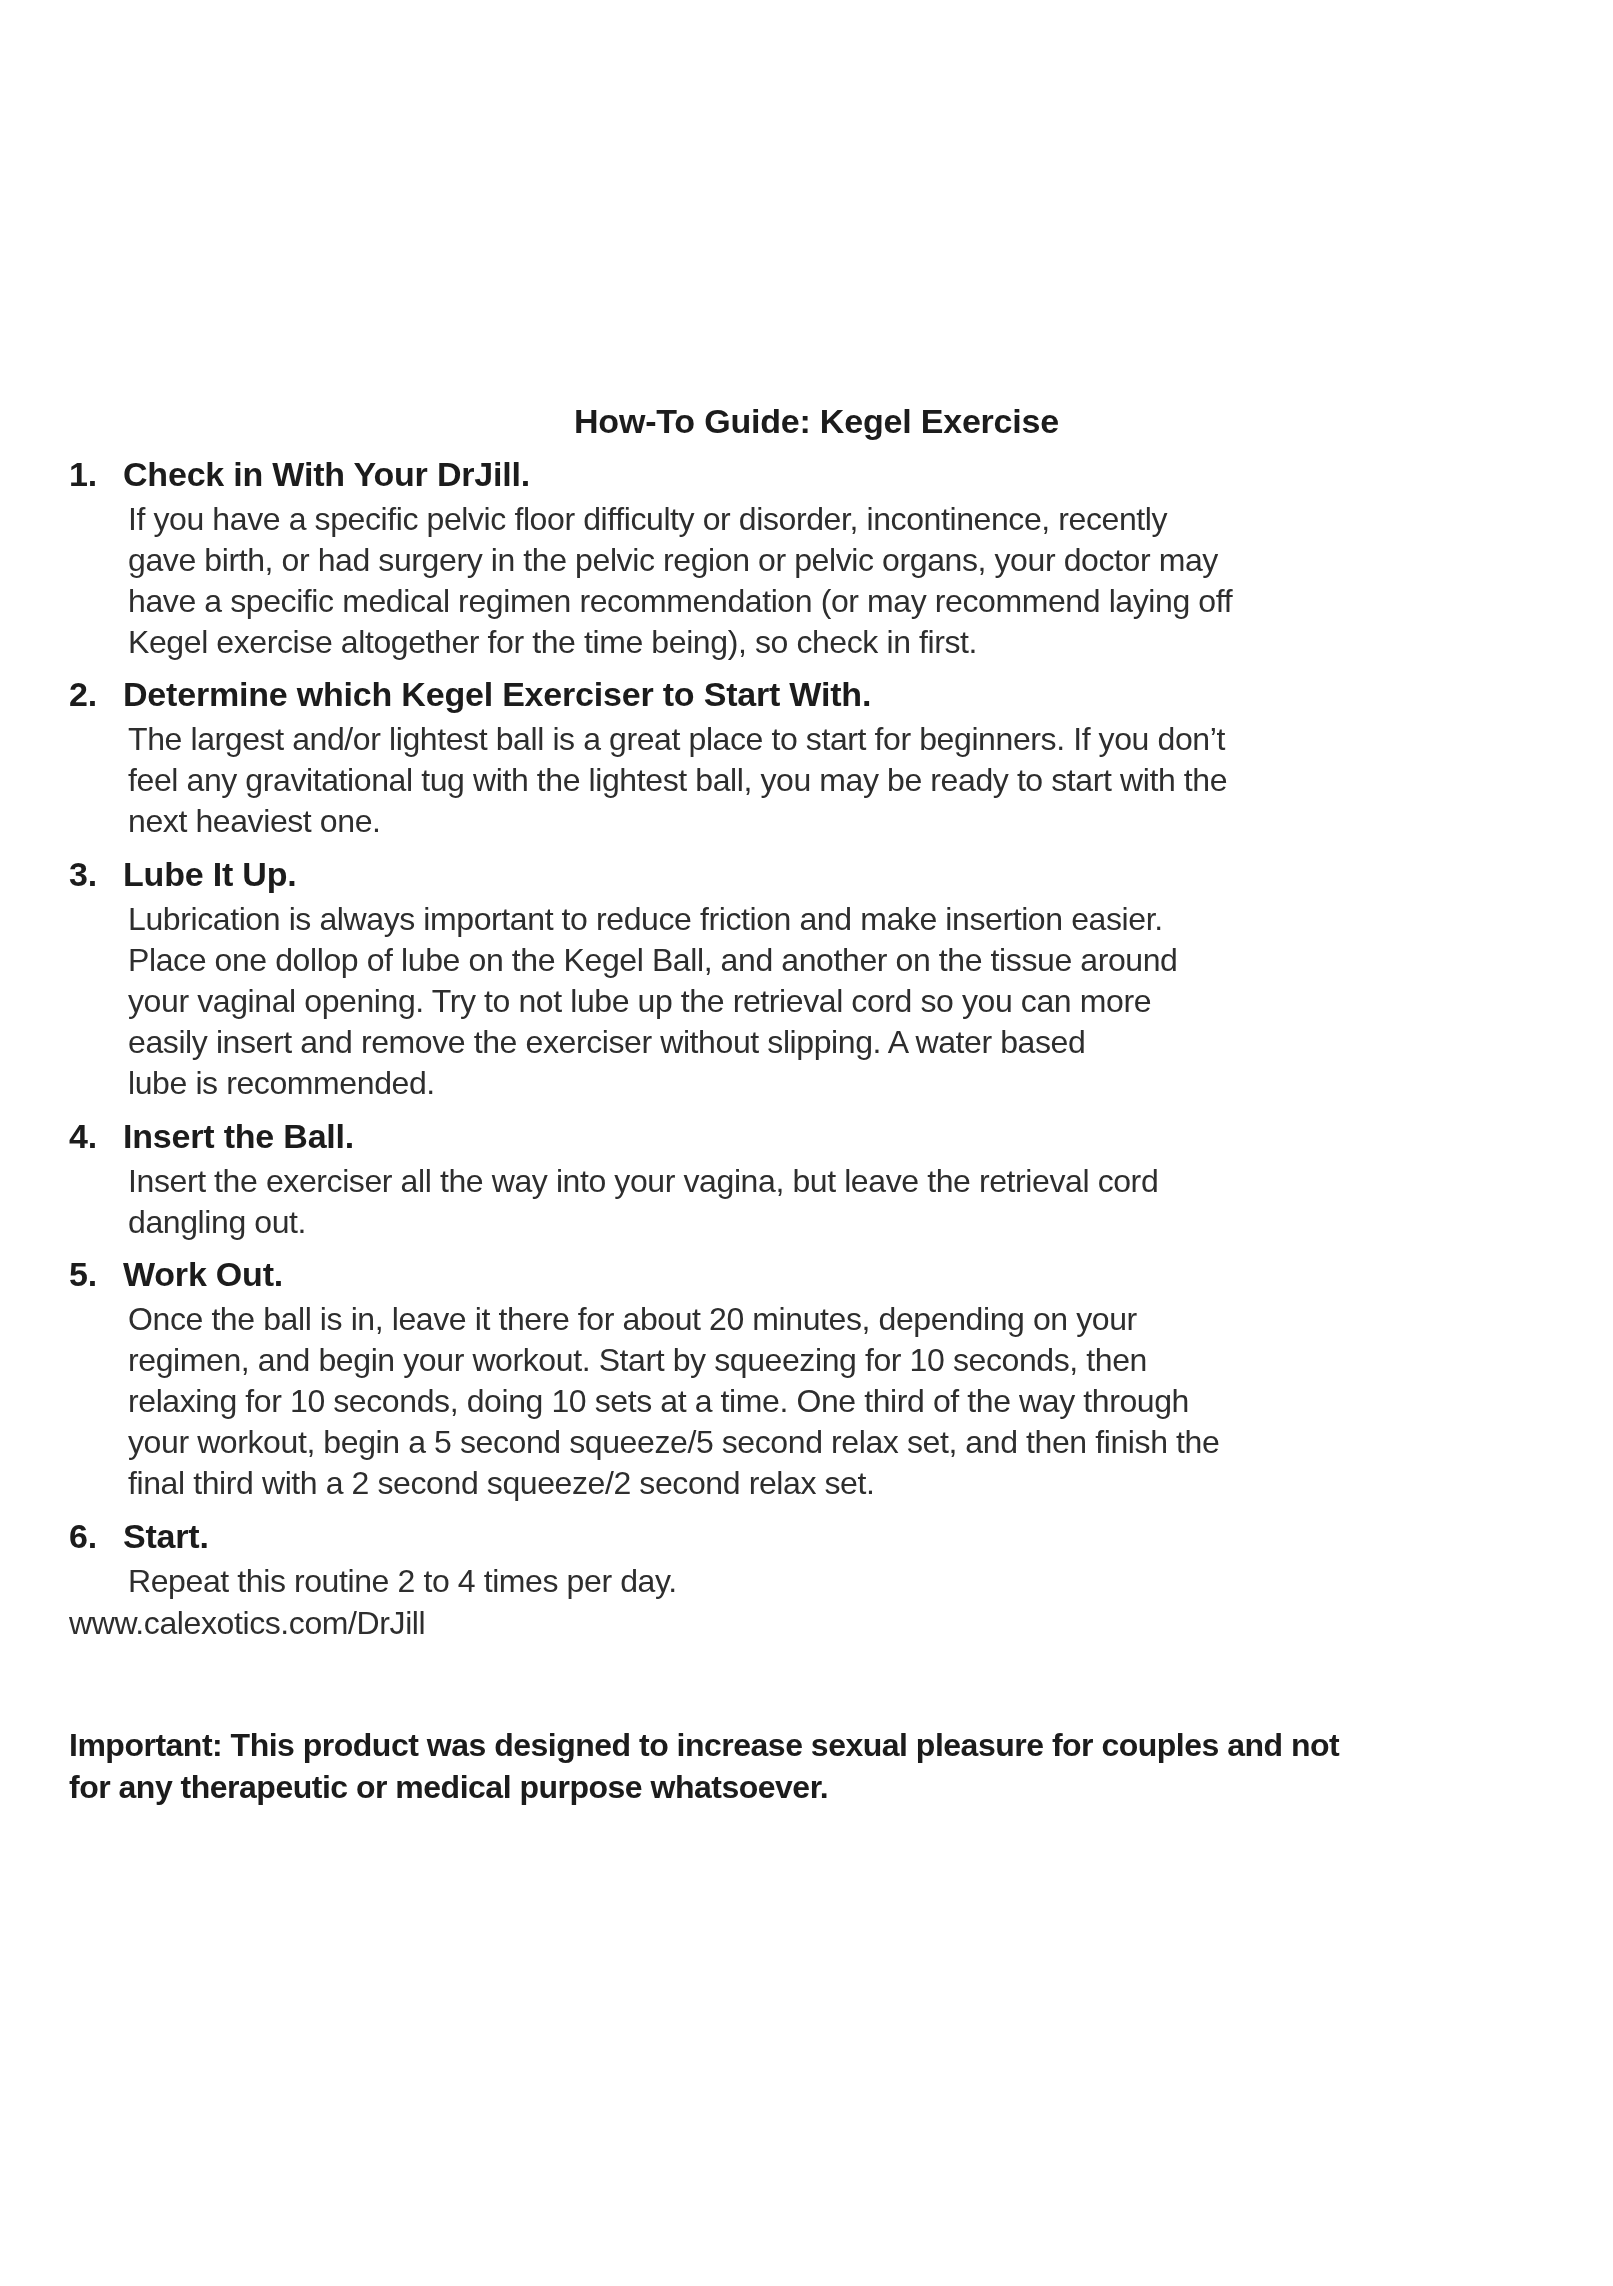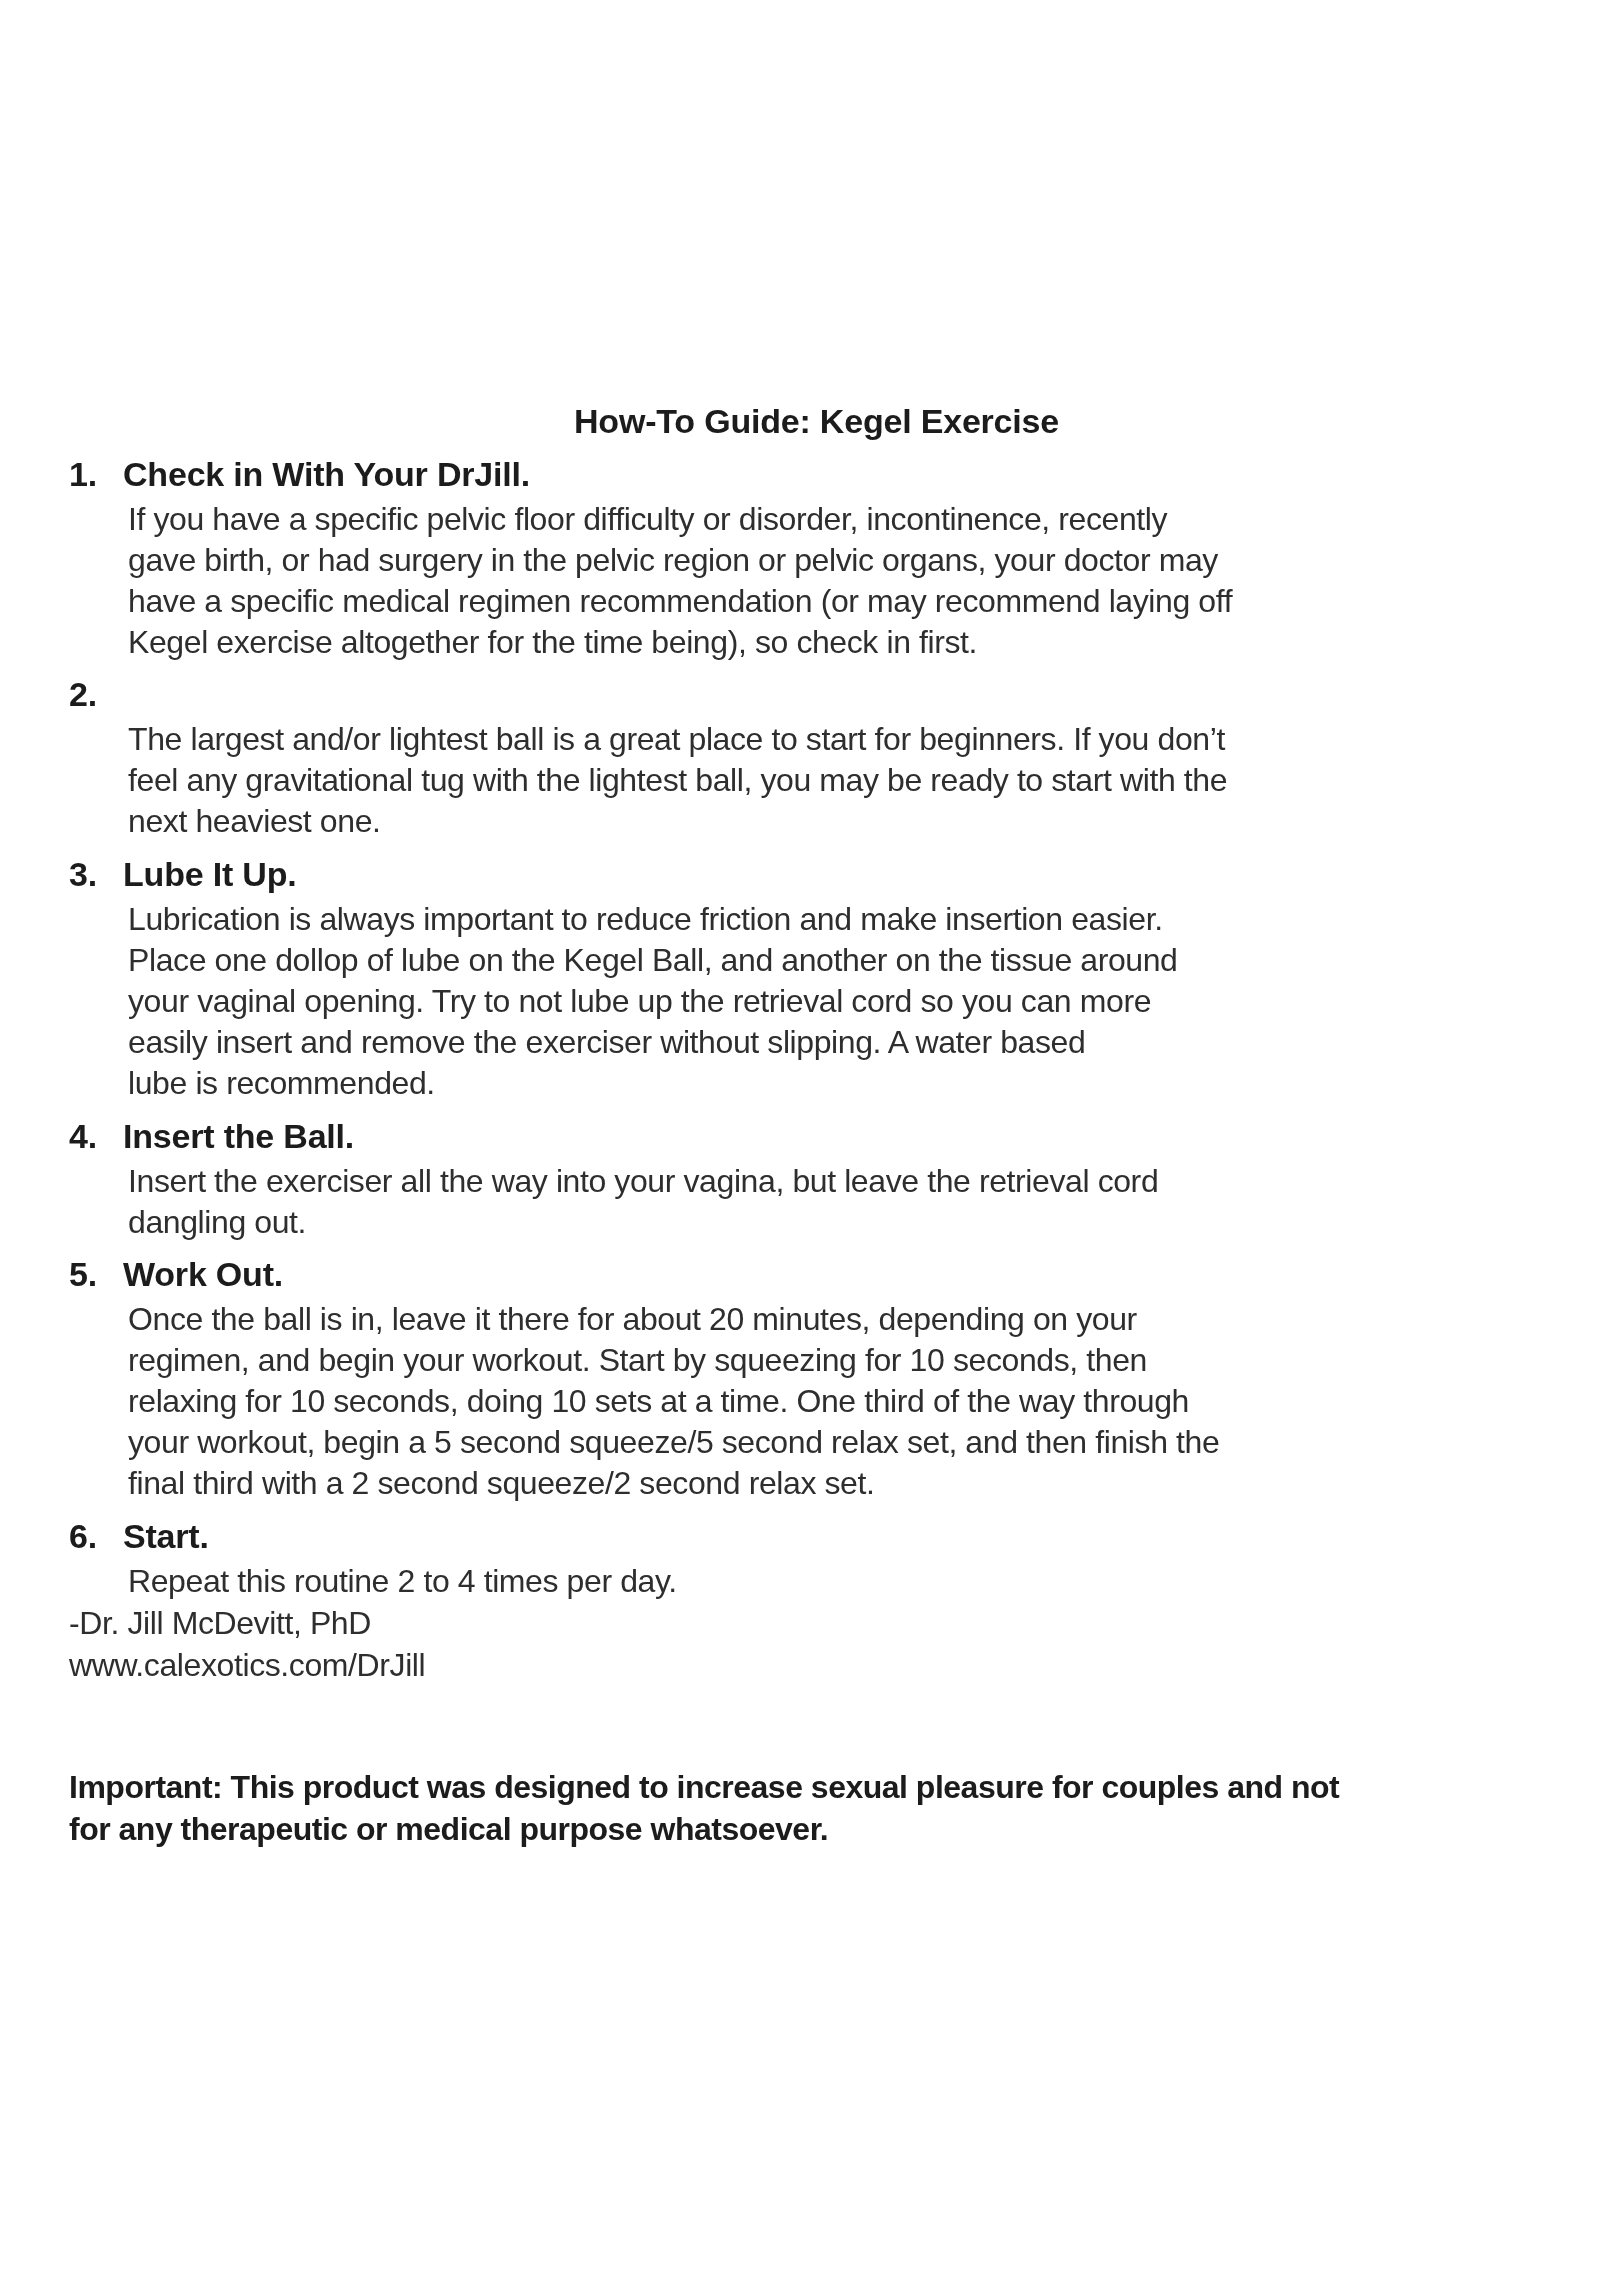--- a/index.html
+++ b/index.html
@@ -87,20 +87,21 @@
       </div>
       <div class="step-body">If you have a specific pelvic floor difficulty or disorder, incontinence, recently
 gave birth, or had surgery in the pelvic region or pelvic organs, your doctor may
 have a specific medical regimen recommendation (or may recommend laying off
 Kegel exercise altogether for the time being), so check in first.</div>
     </div>
 
     <div class="step">
       <div class="step-heading">
         <span class="step-num">2.</span>
+        <span class="step-heading-text">Determine which Kegel Exerciser to Start With.</span>
       </div>
       <div class="step-body">The largest and/or lightest ball is a great place to start for beginners. If you don’t
 feel any gravitational tug with the lightest ball, you may be ready to start with the
 next heaviest one.</div>
     </div>
 
     <div class="step">
       <div class="step-heading">
         <span class="step-num">3.</span>
         <span class="step-heading-text">Lube It Up.</span>
@@ -134,21 +135,20 @@
     </div>
 
     <div class="step">
       <div class="step-heading">
         <span class="step-num">6.</span>
         <span class="step-heading-text">Start.</span>
       </div>
       <div class="step-body">Repeat this routine 2 to 4 times per day.</div>
     </div>
 
-    <div class="signature-line">-Dr. Jill McDevitt, PhD</div>
     <div class="website-line">www.calexotics.com/DrJill</div>
 
     <div class="important-notice">Important: This product was designed to increase sexual pleasure for couples and not
 for any therapeutic or medical purpose whatsoever.</div>
 
   </div>
 </div>
 
 
 </body></html>

